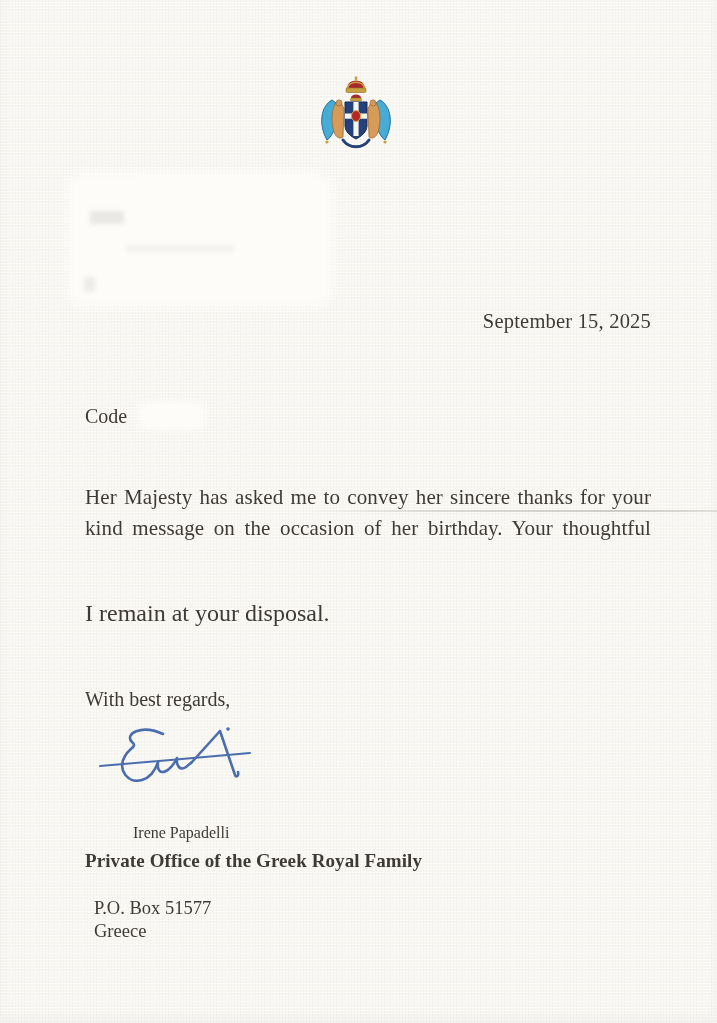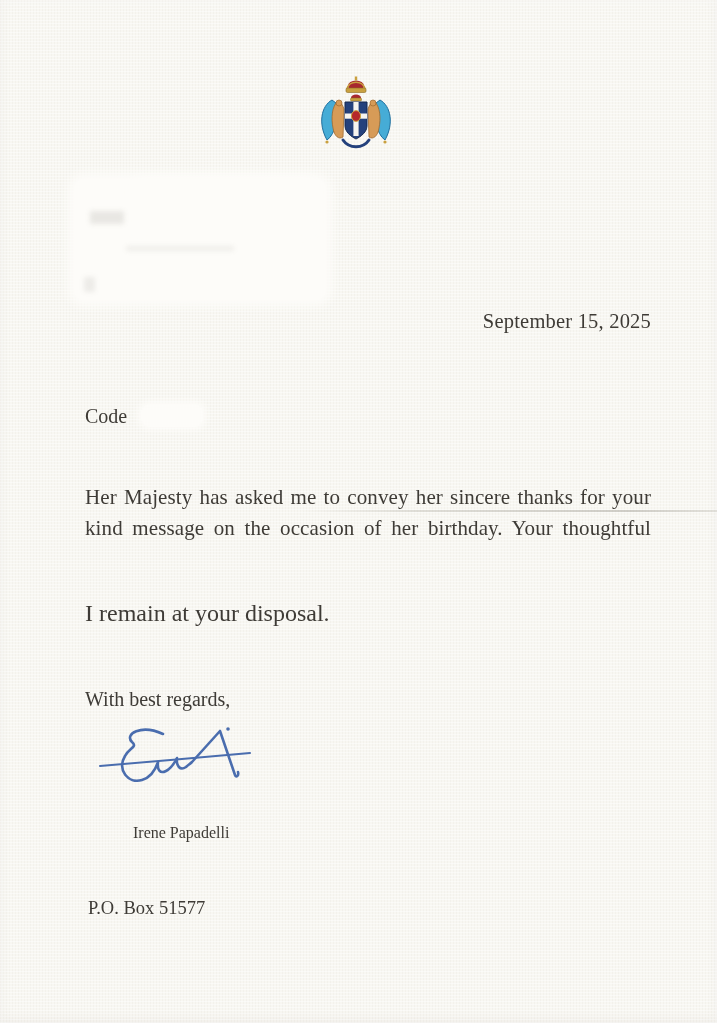--- a/index.html
+++ b/index.html
@@ -66,21 +66,21 @@
   }
 
   .remain-line { left: 85px; top: 600px; font-size: 24px; }
   .signoff-line { left: 85px; top: 688px; font-size: 20px; }
 
   .signature { left: 96px; top: 720px; width: 170px; height: 90px; }
 
   .signer-name  { left: 85px; top: 824px; font-size: 16px; margin-left: 48px; }
   .signer-title { left: 85px; top: 850px; font-size: 19px; font-weight: bold; letter-spacing: 0.1px; }
 
-  .address-block { left: 88px; top: 897px; font-size: 18.5px; line-height: 22.5px; }
+  .address-block { left: 94px; top: 897px; font-size: 18.5px; line-height: 22.5px; }
 </style>
 </head>
 <body>
 
 <div class="page">
 
   <svg class="abs crest" viewBox="0 0 78 88" aria-hidden="true">
 
     <path d="M15,24 C4,30 1,48 10,64 C19,58 21,40 19,27 Z" stroke="#1f6f9e" stroke-width="1" fill="#46acd6"></path>
     <path d="M63,24 C74,30 77,48 68,64 C59,58 57,40 59,27 Z" stroke="#1f6f9e" stroke-width="1" fill="#46acd6"></path>
@@ -134,18 +134,20 @@
   <div class="abs remain-line">I remain at your disposal.</div>
   <div class="abs signoff-line">With best regards,</div>
 
   <svg class="abs signature" viewBox="0 0 170 90" aria-hidden="true">
     <path d="M4,46 C50,42 110,37 154,33" fill="none" stroke-width="2" stroke-linecap="round" stroke="#4a6dae"></path>
     <path d="M67,14 C45,4 28,14 36,22 C42,27 33,28 29,36 C21,50 32,64 46,60 C56,57 60,48 62,42 C61,50 64,54 70,51 C76,48 79,42 81,38 C80,46 84,51 90,47 C92,45 94,44 96,42 L124,11 L139,55 C140,58 143,56 142,52" fill="none" stroke-width="2.6" stroke-linecap="round" stroke-linejoin="round" stroke="#4a6dae"></path>
     <circle cx="132" cy="9" r="1.8" fill="#4a6dae"></circle>
   </svg>
 
   <div class="abs signer-name">Irene Papadelli</div>
+  <div class="abs signer-title">Private Office of the Greek Royal Family</div>
 
   <div class="abs address-block">
     <div>P.O. Box 51577</div>
+    <div>Greece</div>
   </div>
 
 </div>
 
 </body></html>

